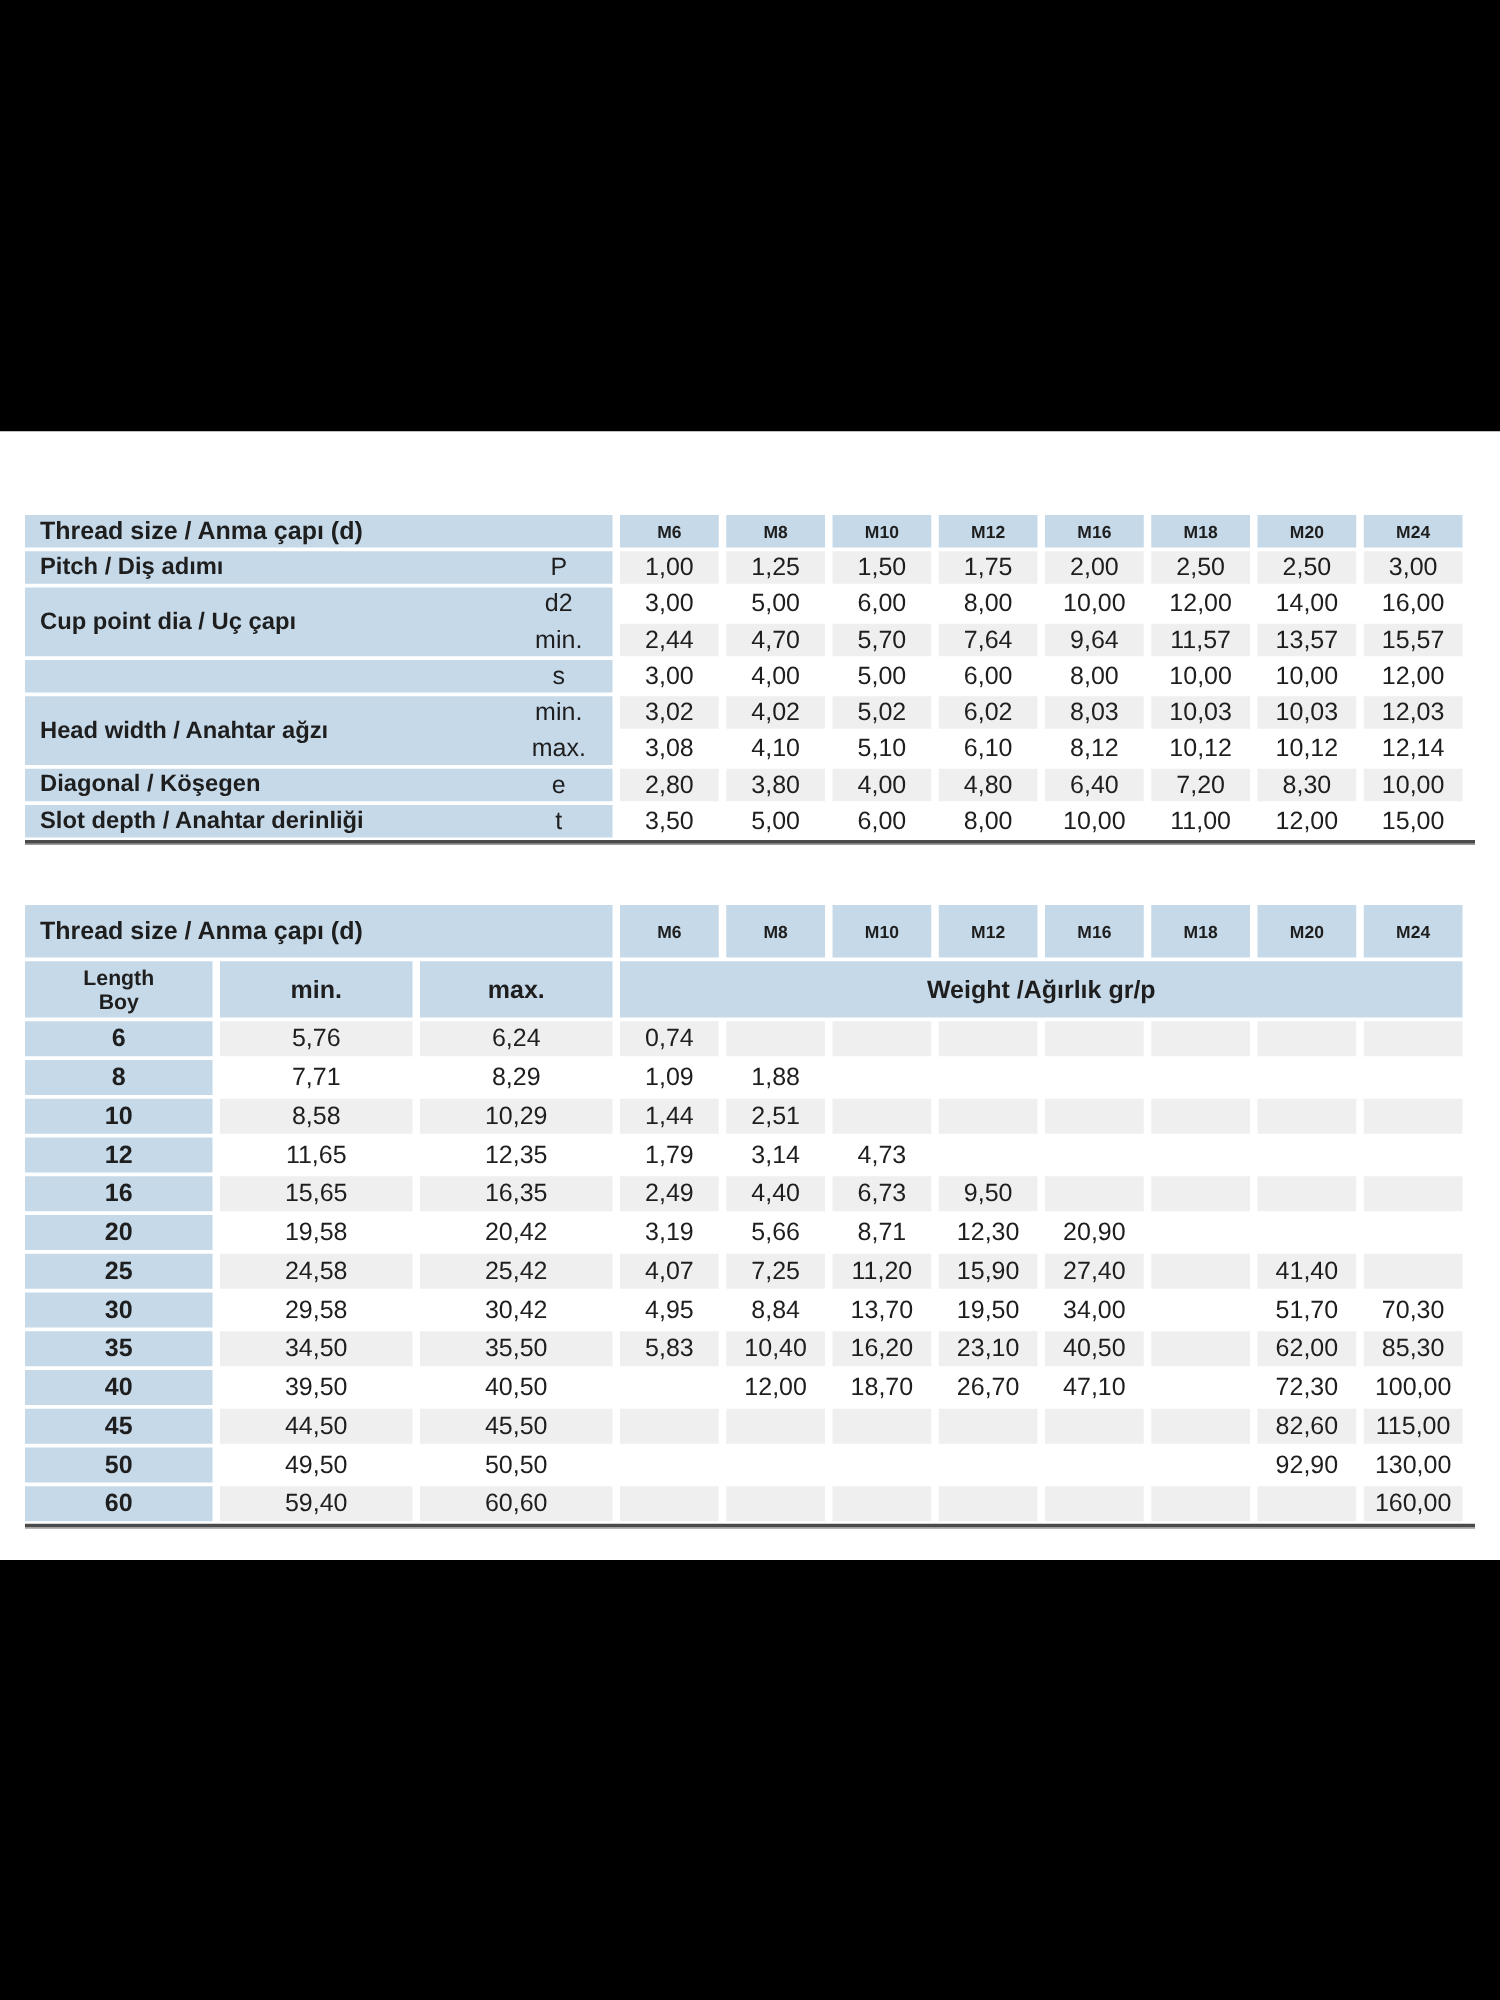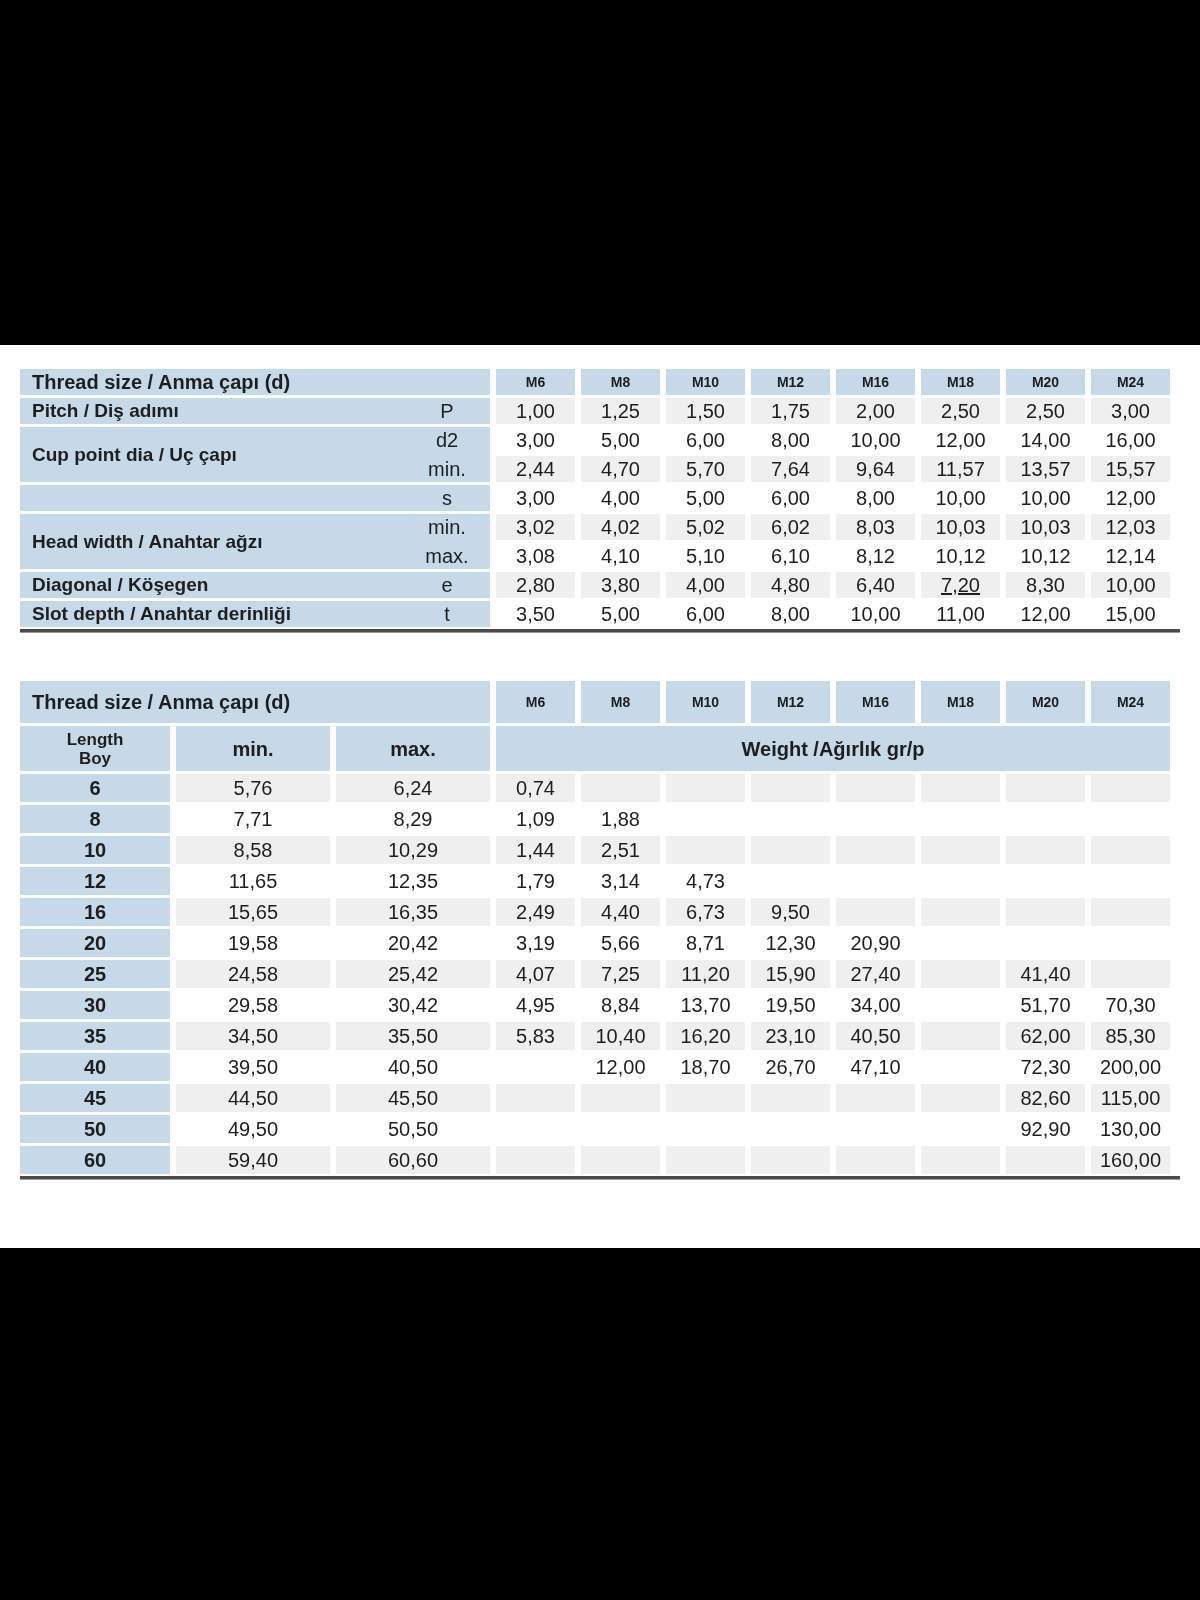--- a/index.html
+++ b/index.html
@@ -16,21 +16,21 @@
     background:#ffffff;
     overflow:hidden;
     font-family:"Liberation Sans", sans-serif;
     color:var(--ink);
   }
   .letterbox{width:1200px;background:#000;}
   .letterbox.top{height:345px;}
   .letterbox.bottom{height:352px;}
   .content{
     width:1200px;height:903px;
-    padding:24px 20px 0 20px;
+    padding:67px 20px 0 20px;
   }
   .tablewrap{width:1160px;}
   .tablewrap.second{margin-top:48px;}
   .grid{display:grid;column-gap:6px;row-gap:3px;width:1160px;}
   .grid.t1{
     grid-template-columns:470px repeat(8,79px);
     grid-template-rows:26px repeat(8,26px);
   }
   .grid.t2{
     grid-template-columns:150px 154px 154px repeat(8,79px);
@@ -163,21 +163,21 @@
           <div class="grouplabel">Diagonal / Köşegen</div>
           <div class="syms">
             <div class="sym">e</div>
           </div>
         </div>
         <div class="cell bgg" style="grid-area: 8 / 2;">2,80</div>
         <div class="cell bgg" style="grid-area: 8 / 3;">3,80</div>
         <div class="cell bgg" style="grid-area: 8 / 4;">4,00</div>
         <div class="cell bgg" style="grid-area: 8 / 5;">4,80</div>
         <div class="cell bgg" style="grid-area: 8 / 6;">6,40</div>
-        <div class="cell bgg" style="grid-area: 8 / 7; text-decoration: underline;">7,20</div>
+        <div class="cell bgg" style="grid-area: 8 / 7;">7,20</div>
         <div class="cell bgg" style="grid-area: 8 / 8;">8,30</div>
         <div class="cell bgg" style="grid-area: 8 / 9;">10,00</div>
         <div class="labelcell" style="grid-area: 9 / 1 / span 1;">
           <div class="grouplabel">Slot depth / Anahtar derinliği</div>
           <div class="syms">
             <div class="sym">t</div>
           </div>
         </div>
         <div class="cell bgw" style="grid-area: 9 / 2;">3,50</div>
         <div class="cell bgw" style="grid-area: 9 / 3;">5,00</div>
@@ -311,21 +311,21 @@
         <div class="cell bgb lencell" style="grid-area: 12 / 1;">40</div>
         <div class="cell bgw" style="grid-area: 12 / 2;">39,50</div>
         <div class="cell bgw" style="grid-area: 12 / 3;">40,50</div>
         <div class="cell bgw" style="grid-area: 12 / 4;"></div>
         <div class="cell bgw" style="grid-area: 12 / 5;">12,00</div>
         <div class="cell bgw" style="grid-area: 12 / 6;">18,70</div>
         <div class="cell bgw" style="grid-area: 12 / 7;">26,70</div>
         <div class="cell bgw" style="grid-area: 12 / 8;">47,10</div>
         <div class="cell bgw" style="grid-area: 12 / 9;"></div>
         <div class="cell bgw" style="grid-area: 12 / 10;">72,30</div>
-        <div class="cell bgw" style="grid-area: 12 / 11;">200,00</div>
+        <div class="cell bgw" style="grid-area: 12 / 11;">100,00</div>
         <div class="cell bgb lencell" style="grid-area: 13 / 1;">45</div>
         <div class="cell bgg" style="grid-area: 13 / 2;">44,50</div>
         <div class="cell bgg" style="grid-area: 13 / 3;">45,50</div>
         <div class="cell bgg" style="grid-area: 13 / 4;"></div>
         <div class="cell bgg" style="grid-area: 13 / 5;"></div>
         <div class="cell bgg" style="grid-area: 13 / 6;"></div>
         <div class="cell bgg" style="grid-area: 13 / 7;"></div>
         <div class="cell bgg" style="grid-area: 13 / 8;"></div>
         <div class="cell bgg" style="grid-area: 13 / 9;"></div>
         <div class="cell bgg" style="grid-area: 13 / 10;">82,60</div>

